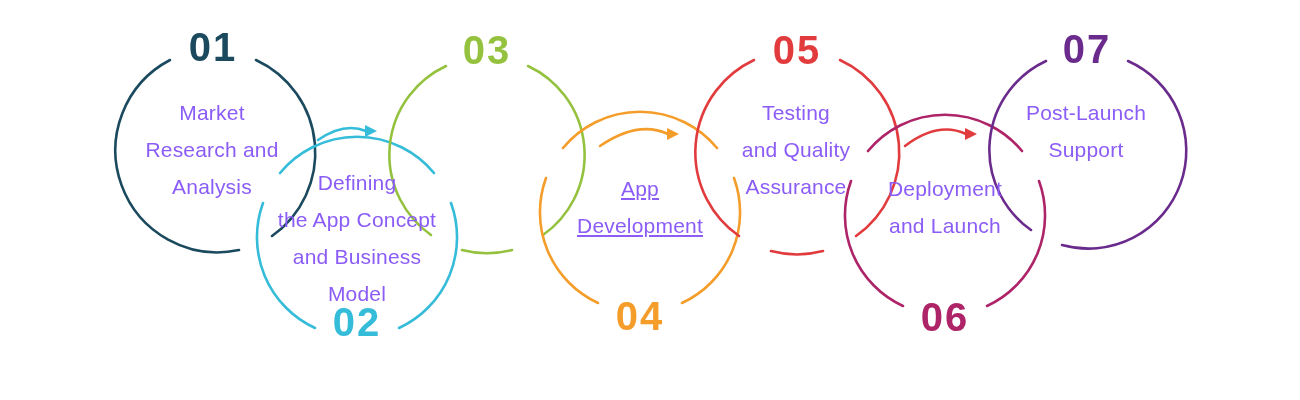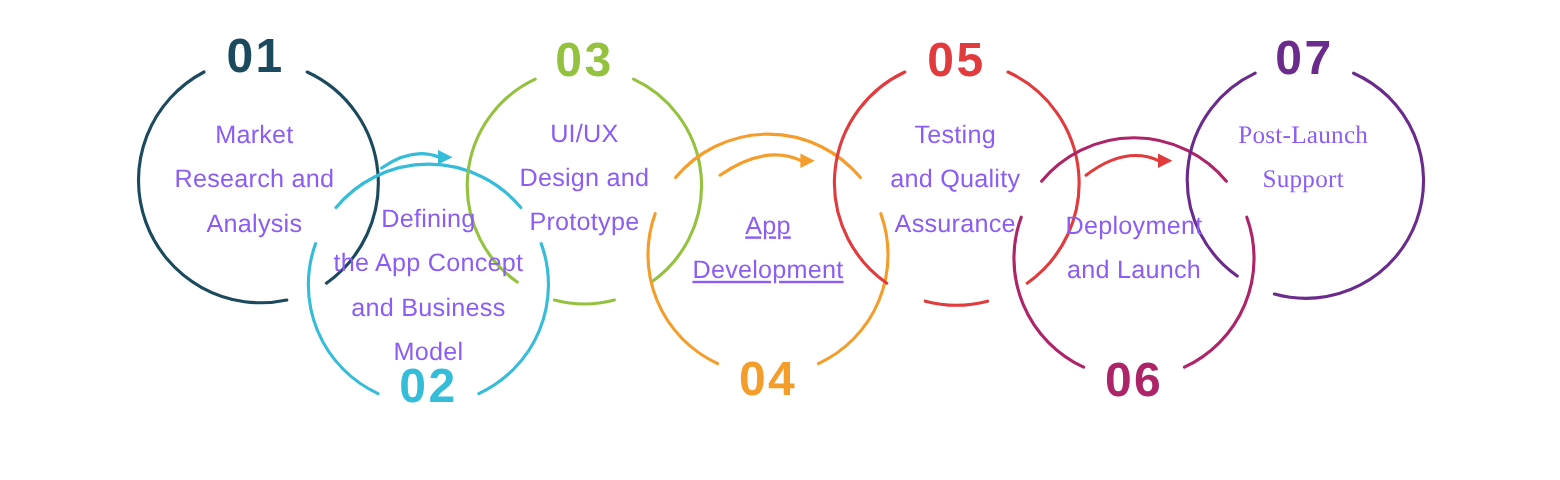--- a/index.html
+++ b/index.html
@@ -100,26 +100,23 @@
     <text class="step-number" x="1087" y="49" text-anchor="middle" dominant-baseline="central" fill="#6a2b8d">07</text>
   </svg>
 
   <div class="step-label" style="left:212px; top:94px;">Market
 Research and
 Analysis</div>
   <div class="step-label" style="left:357px; top:164px;">Defining
 the App Concept
 and Business
 Model</div>
-  <div class="step-label" style="left:487px; top:93px;">UI/UX
-Design and
-Prototype</div>
   <div class="step-label" style="left:640px; top:170px;text-decoration:underline;">App
 Development</div>
   <div class="step-label" style="left:945px; top:170px;">Deployment
 and Launch</div>
   <div class="step-label" style="left:796px; top:94px;">Testing
 and Quality
 Assurance</div>
-  <div class="step-label" style="left:1086px; top:94px;font-family:Liberation Serif, serif;">Post-Launch
+  <div class="step-label" style="left:1086px; top:94px;">Post-Launch
 Support</div>
 
 </div>
 
 </body></html>

